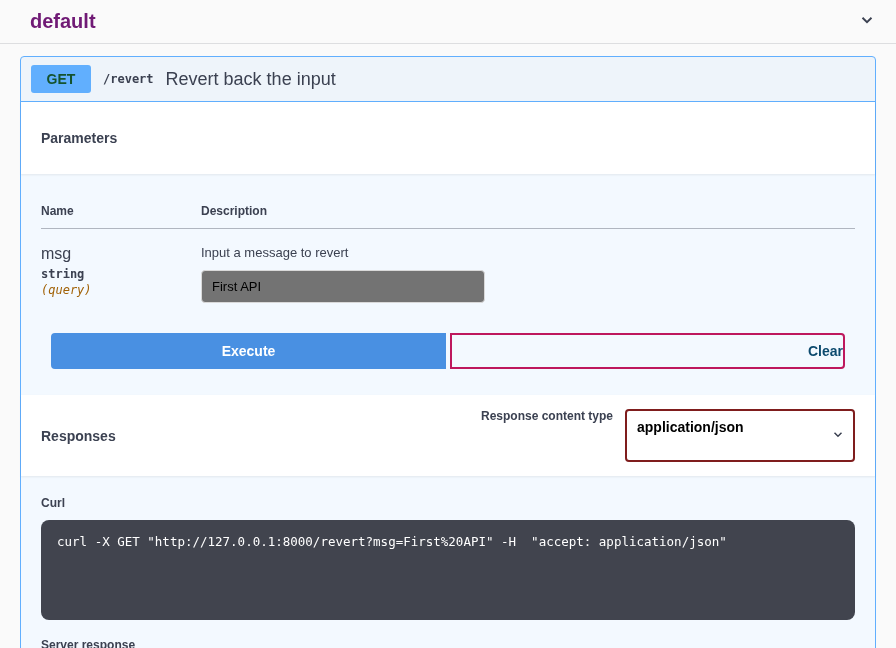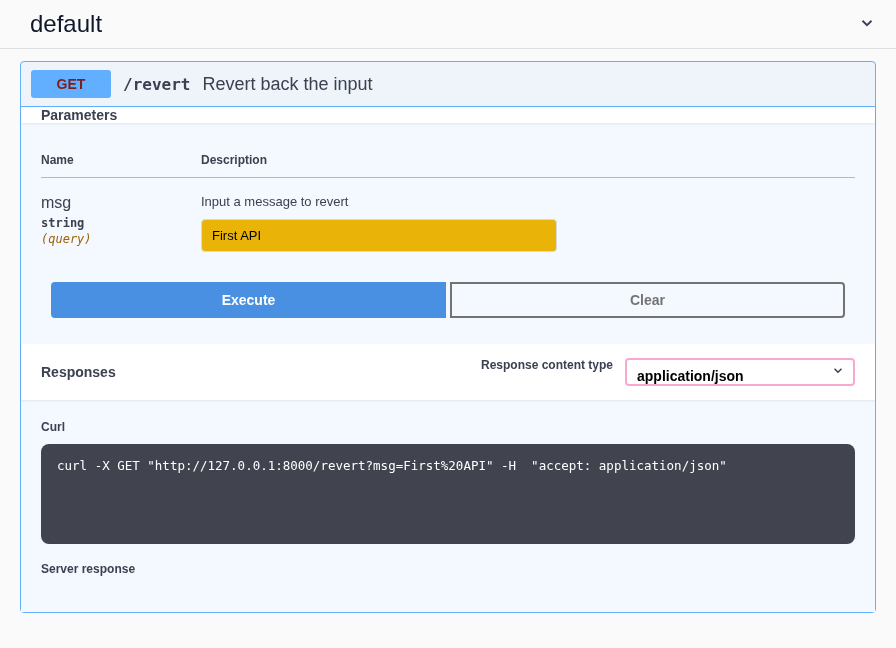--- a/index.html
+++ b/index.html
@@ -12,69 +12,69 @@
   }
   .tag-header {
     display: flex;
     align-items: center;
     justify-content: space-between;
     padding: 10px 20px 10px 30px;
     border-bottom: 1px solid rgba(59,65,81,0.15);
     cursor: pointer;
   }
   .tag-title {
-    font-size: 24px;
-    font-weight: 400;
-    color: #0f172a;
+    font-size: 20px;
+    font-weight: 700;
+    color: #701a75;
   }
   .chevron {
     width: 18px;
     height: 18px;
   }
   .opblock {
     margin: 12px 20px;
     border: 1px solid #61affe;
     border-radius: 4px;
     background: rgba(97,175,254,0.08);
   }
   .opblock-summary {
     display: flex;
     align-items: center;
     padding: 8px 10px;
     gap: 12px;
   }
   .method {
     background: #61affe;
-    color: #7f1d1d;
+    color: #14532d;
     font-weight: 700;
     font-size: 14px;
     padding: 6px 0;
-    width: 80px;
+    width: 60px;
     text-align: center;
     border-radius: 3px;
   }
   .path {
     font-family: ui-monospace, Menlo, Consolas, monospace;
-    font-size: 16px;
+    font-size: 12px;
     font-weight: 600;
     color: #3b4151;
   }
   .summary-desc {
     font-size: 18px;
     color: #3b4151;
   }
   .opblock-body {
     border-top: 1px solid #61affe;
     background: #fff;
   }
   .section-header {
     display: flex;
     align-items: center;
     justify-content: space-between;
-    padding: 0 20px;
+    padding: 28px 20px;
     background: #fff;
     box-shadow: 0 1px 2px rgba(0,0,0,0.08);
   }
   .section-header h4 {
     font-size: 14px;
     font-weight: 700;
   }
   .btn-cancel {
     border: 2px solid #ff6060;
     color: #ff6060;
@@ -123,26 +123,26 @@
     font-style: italic;
     color: #a16207;
     padding-top: 2px;
   }
   .param-desc {
     font-size: 13px;
     color: #3b4151;
     margin-bottom: 10px;
   }
   .param-input {
-    width: 356px;
+    width: 284px;
     padding: 8px 10px;
     border: 1px solid #d9d9d9;
     border-radius: 4px;
     font-size: 13px;
-    background: #eab308;
+    background: #737373;
   }
   .btn-row {
     display: flex;
     gap: 4px;
     padding: 20px 10px 6px 10px;
   }
   .btn-execute, .btn-clear {
     flex: 1;
     padding: 8px 0;
     font-size: 14px;
@@ -152,24 +152,25 @@
   }
   .btn-execute {
     background: #4990e2;
     color: #fff;
     border: 2px solid #4990e2;
     border-top-right-radius: 0;
     border-bottom-right-radius: 0;
   }
   .btn-clear {
     background: transparent;
-    color: #737373;
-    border: 2px solid #737373;
+    color: #0c4a6e;
+    border: 2px solid #be185d;
     border-top-left-radius: 0;
     border-bottom-left-radius: 0;
+    text-align: right;
   }
   .responses-header {
     display: flex;
     align-items: center;
     justify-content: space-between;
     padding: 14px 20px;
     background: #fff;
     box-shadow: 0 1px 2px rgba(0,0,0,0.08);
   }
   .responses-header h4 {
@@ -180,23 +181,23 @@
     display: flex;
     align-items: flex-start;
     gap: 12px;
   }
   .content-type-label {
     font-size: 12px;
     font-weight: 700;
     color: #3b4151;
   }
   .content-type-select {
-    border: 2px solid #f9a8d4;
-    border-radius: 4px;
-    padding: 8px 40px 0 10px;
+    border: 2px solid #7f1d1d;
+    border-radius: 4px;
+    padding: 8px 40px 25px 10px;
     font-size: 14px;
     font-weight: 700;
     min-width: 230px;
     background: #fff;
     appearance: none;
     position: relative;
   }
   .select-wrap {
     position: relative;
   }

